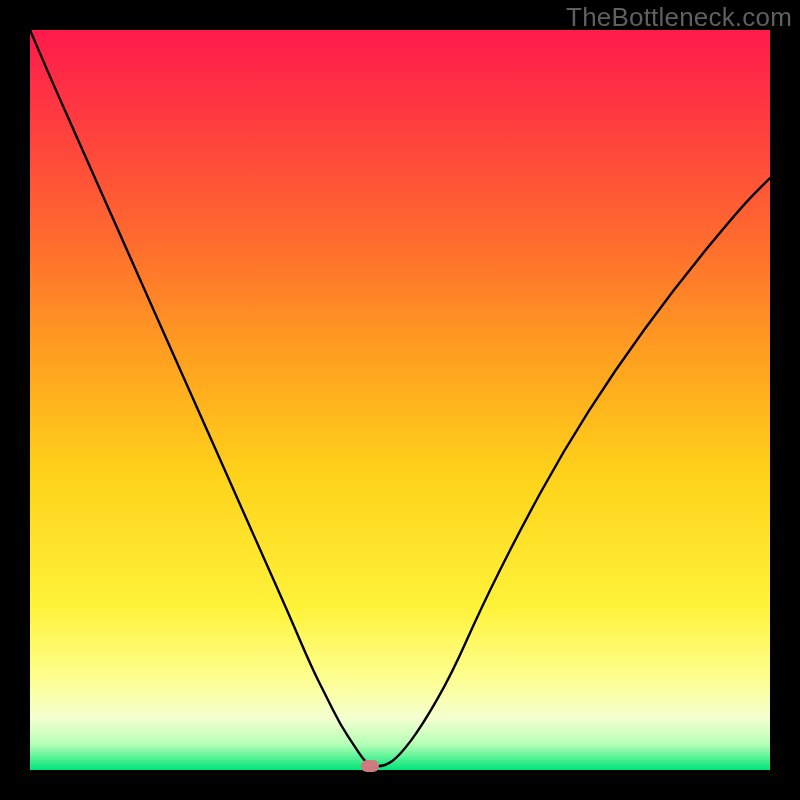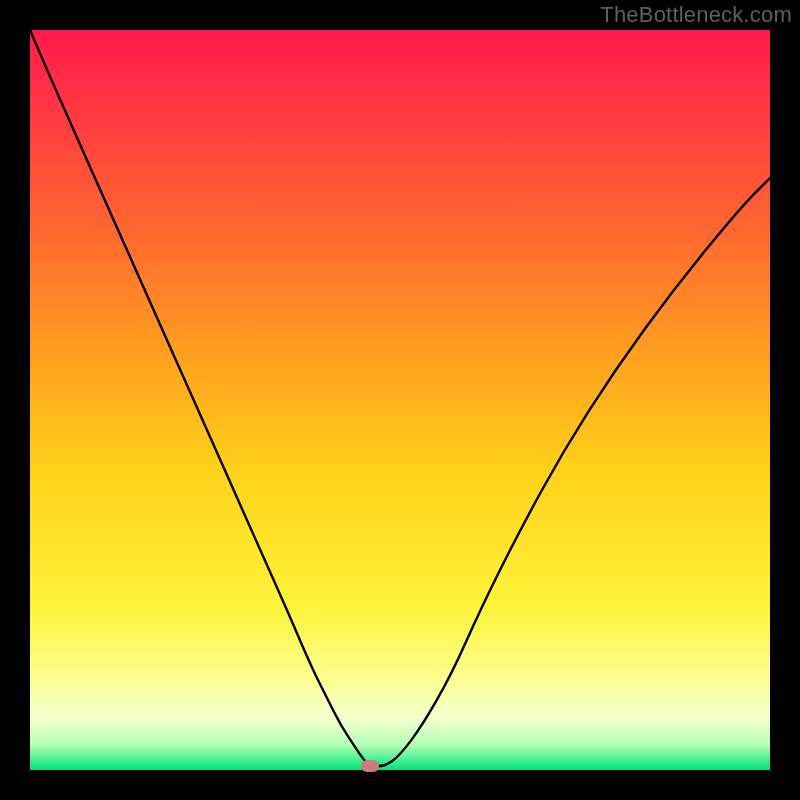--- a/index.html
+++ b/index.html
@@ -15,21 +15,21 @@
     position: relative;
     width: 800px;
     height: 800px;
     background: #000;
   }
   .watermark {
     position: absolute;
     top: 2px;
     right: 8px;
     color: #5f5f5f;
-    font-size: 22px;
+    font-size: 26px;
     font-weight: 500;
     letter-spacing: 0.2px;
     z-index: 5;
   }
   .plot {
     position: absolute;
     left: 30px;
     top: 30px;
     width: 740px;
     height: 740px;

